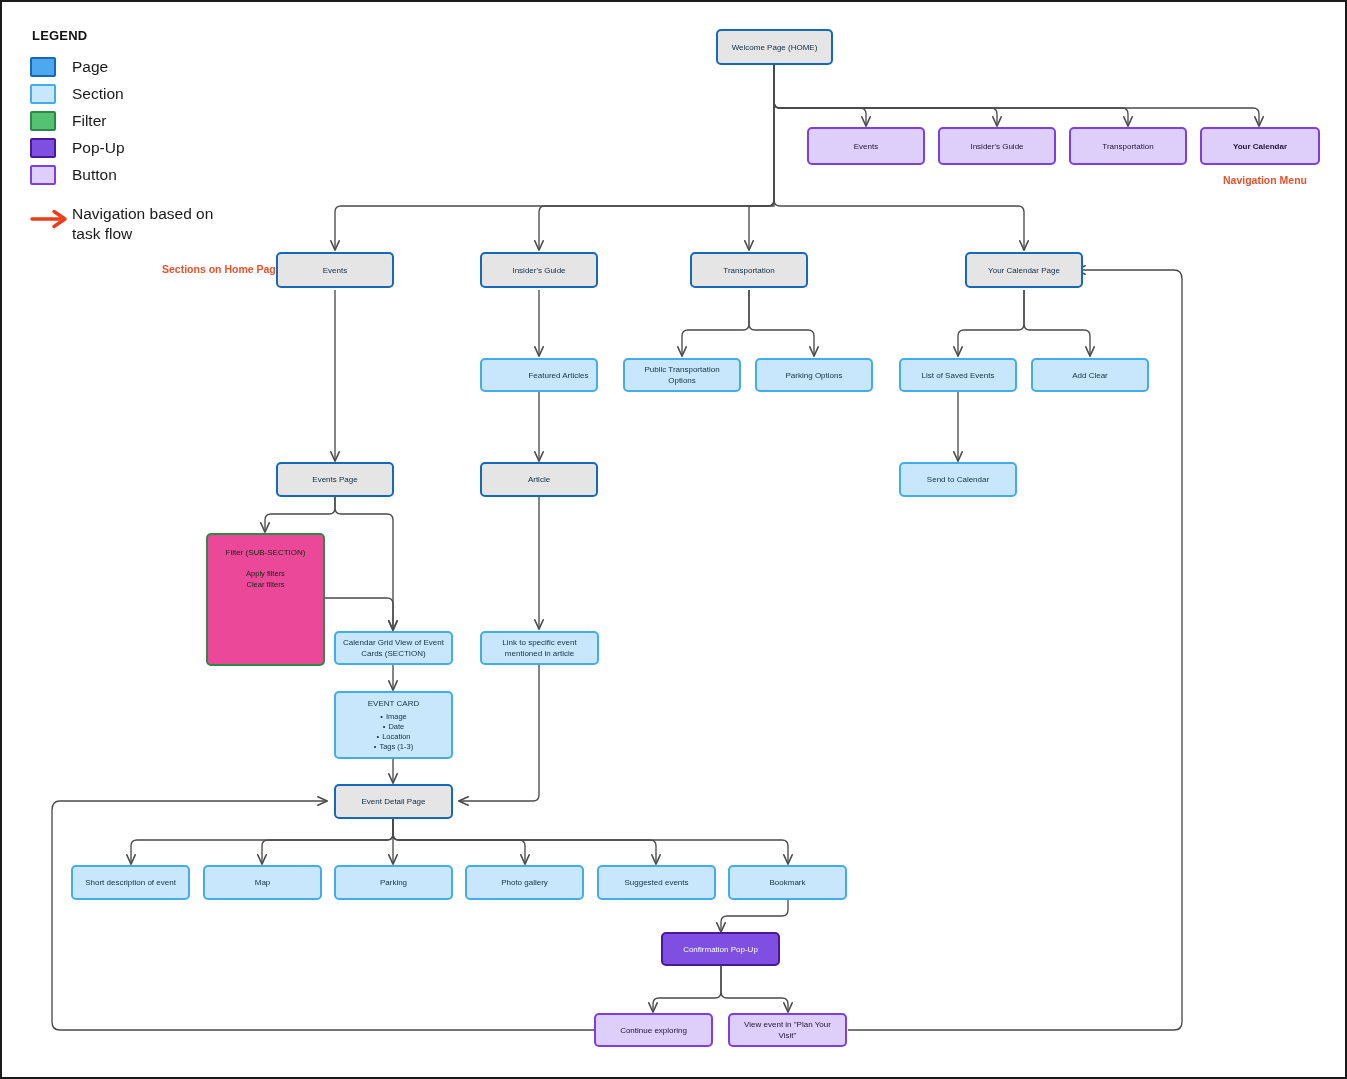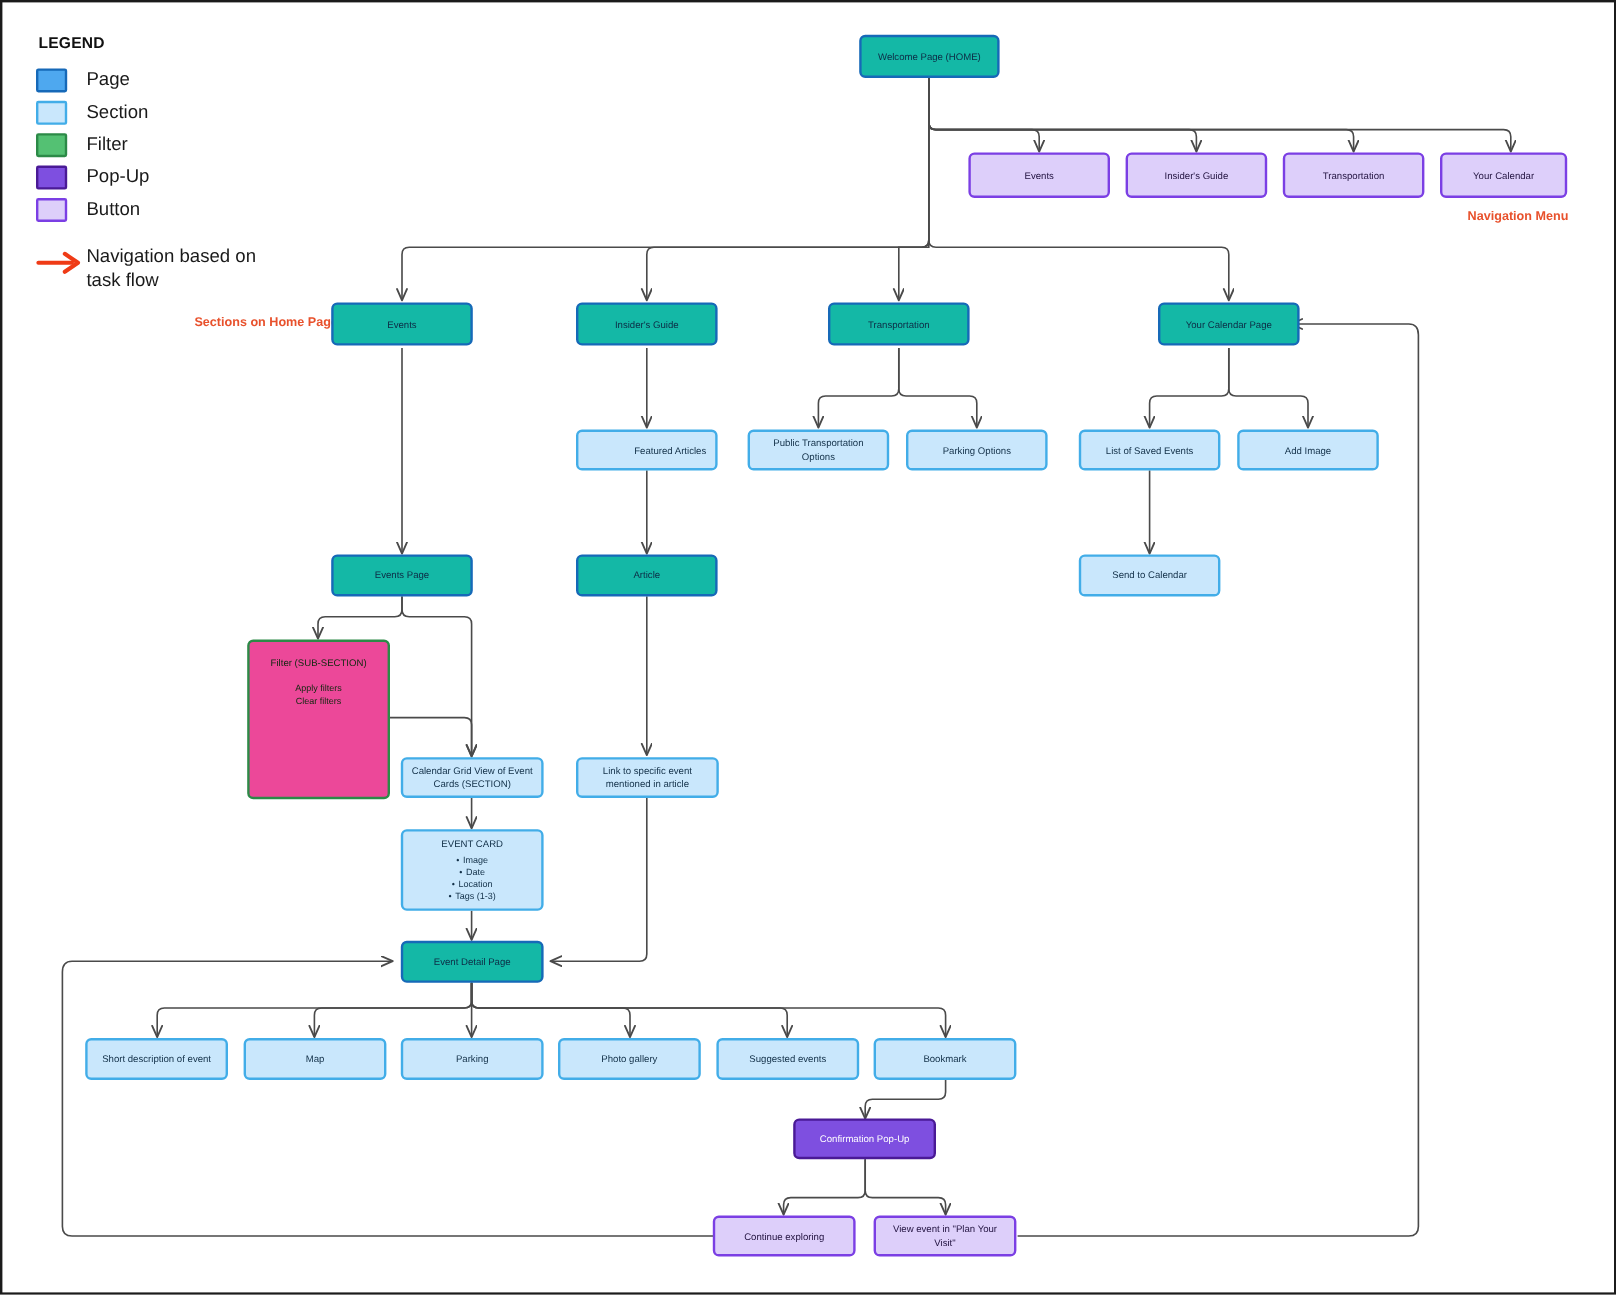--- a/index.html
+++ b/index.html
@@ -58,21 +58,21 @@
     display: flex;
     align-items: center;
     justify-content: center;
     text-align: center;
     border-radius: 5px;
     font-size: 8px;
     line-height: 11px;
     padding: 3px 5px;
   }
   .node-page {
-    background: #14b8a6;
+    background: #e5e5e5;
     border: 2px solid #1669b8;
     color: #0d2b45;
   }
   .node-section {
     background: #c9e7fc;
     border: 2px solid #42ade8;
     color: #123048;
   }
   .node-filter {
     background: #ec4899;
@@ -221,32 +221,32 @@
   </div>
 
   <div class="annot" style="left:1221px; top:172px;">Navigation Menu</div>
   <div class="annot" style="left:160px; top:261px;">Sections on Home Page</div>
 
   <div class="node node-page" style="left:714px; top:27px; width:117px; height:36px;">Welcome Page (HOME)</div>
 
   <div class="node node-button" style="left:805px; top:125px; width:118px; height:38px;">Events</div>
   <div class="node node-button" style="left:936px; top:125px; width:118px; height:38px;">Insider's Guide</div>
   <div class="node node-button" style="left:1067px; top:125px; width:118px; height:38px;">Transportation</div>
-  <div class="node node-button" style="left:1198px; top:125px; width:106px; height:38px;">Your Calendar</div>
+  <div class="node node-button" style="left:1198px; top:125px; width:120px; height:38px;font-weight:bold;">Your Calendar</div>
 
   <div class="node node-page" style="left:274px; top:250px; width:118px; height:36px;">Events</div>
   <div class="node node-page" style="left:478px; top:250px; width:118px; height:36px;">Insider's Guide</div>
   <div class="node node-page" style="left:688px; top:250px; width:118px; height:36px;">Transportation</div>
   <div class="node node-page" style="left:963px; top:250px; width:118px; height:36px;">Your Calendar Page</div>
 
   <div class="node node-section" style="left:478px; top:356px; width:118px; height:34px;padding-left:44px;">Featured Articles</div>
   <div class="node node-section" style="left:621px; top:356px; width:118px; height:34px;">Public Transportation Options</div>
   <div class="node node-section" style="left:753px; top:356px; width:118px; height:34px;">Parking Options</div>
   <div class="node node-section" style="left:897px; top:356px; width:118px; height:34px;">List of Saved Events</div>
-  <div class="node node-section" style="left:1029px; top:356px; width:118px; height:34px;">Add Image</div>
+  <div class="node node-section" style="left:1029px; top:356px; width:118px; height:34px;">Add Clear</div>
 
   <div class="node node-page" style="left:274px; top:460px; width:118px; height:35px;">Events Page</div>
   <div class="node node-page" style="left:478px; top:460px; width:118px; height:35px;">Article</div>
   <div class="node node-section" style="left:897px; top:460px; width:118px; height:35px;">Send to Calendar</div>
 
   <div class="node node-filter" style="left:204px; top:531px; width:119px; height:133px;">
     <div class="filter-inner">
       <div class="filter-title">Filter (SUB-SECTION)</div>
       <div class="filter-actions">
         <div>Apply filters</div>

